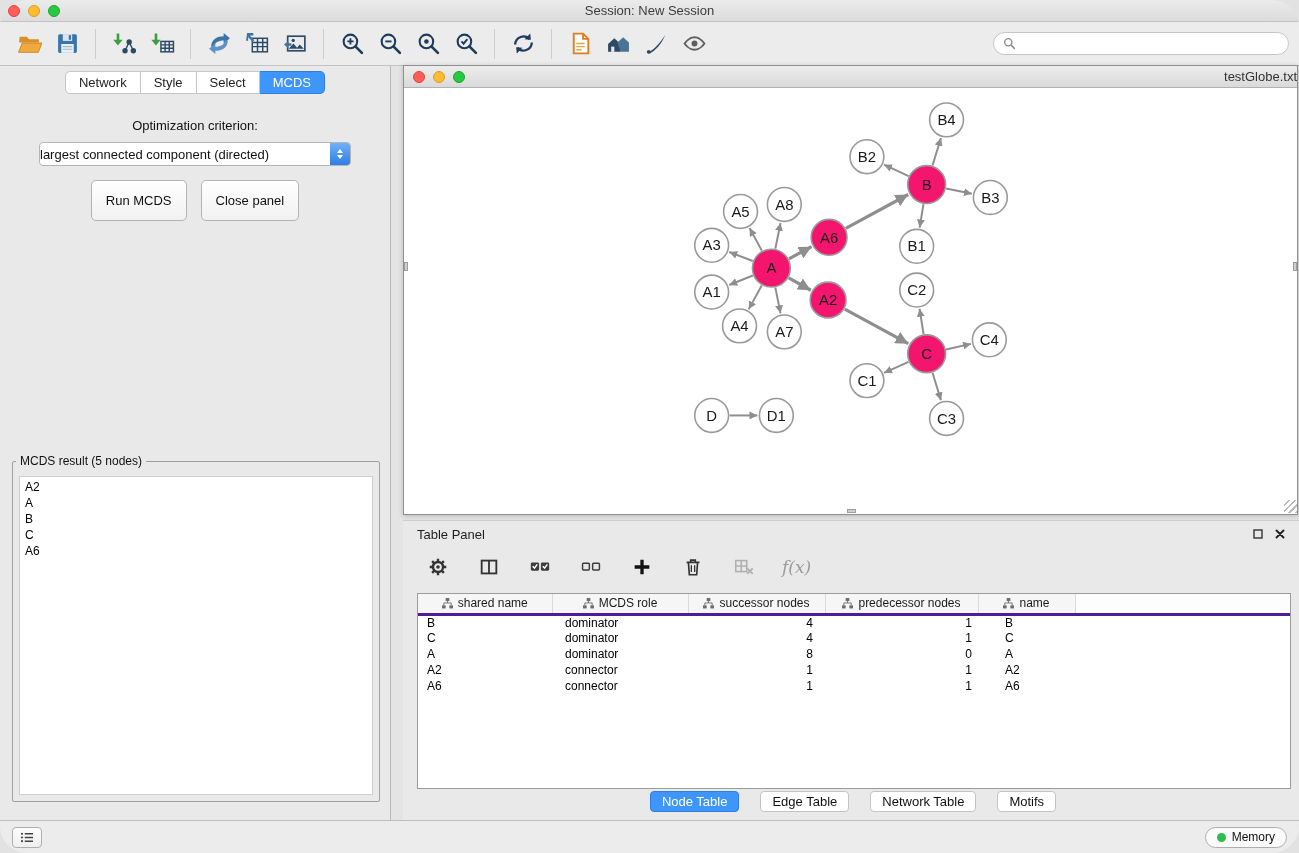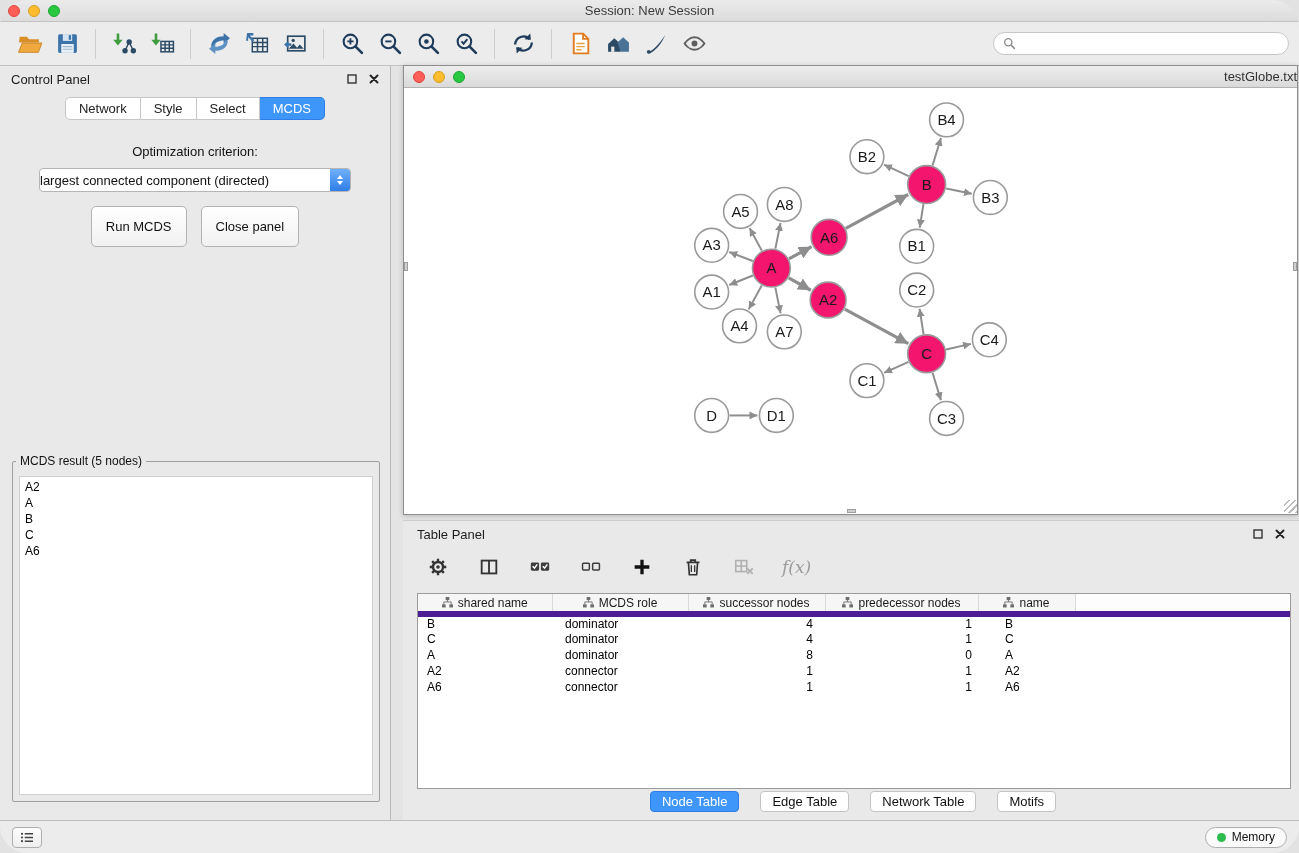--- a/index.html
+++ b/index.html
@@ -59,21 +59,21 @@
 
   
   #table-panel{position:absolute;left:403px;top:520px;width:896px;height:300px;background:#e9e9e9;border-top:1px solid #cdcdcd;}
   .tp-header{height:26px;display:flex;align-items:center;padding:0 14px;font-size:13px;color:#1d1d1d;}
   .tp-toolbar{height:40px;display:flex;align-items:center;gap:25px;padding-left:22px;}
   .tp-toolbar .ticon2{width:26px;height:26px;display:flex;align-items:center;justify-content:center;}
   .tp-toolbar svg{width:22px;height:22px;display:block;}
   .fx{font-family:"DejaVu Serif",serif;font-style:italic;font-size:17px;color:#9a9a9a;}
   .table-wrap{position:absolute;left:14px;right:8px;top:72px;height:196px;background:#fff;border:1px solid #9c9c9c;overflow:hidden;}
   .table-wrap table{border-collapse:collapse;width:100%;table-layout:fixed;}
-  .table-wrap th{height:20px;background:#f6f6f6;border-right:1px solid #dadada;border-bottom:6px solid #4c1d95;font-weight:normal;font-size:12px;color:#1a1a1a;}
+  .table-wrap th{height:20px;background:#f6f6f6;border-right:1px solid #dadada;border-bottom:3px solid #4c1d95;font-weight:normal;font-size:12px;color:#1a1a1a;}
   .table-wrap th.filler{background:#fdfdfd;border-right:none;}
   .hcell{display:flex;align-items:center;justify-content:center;gap:5px;}
   .hicon svg{display:block;}
   .table-wrap td{font-size:12px;height:16px;padding:0 8px;color:#000;white-space:nowrap;overflow:hidden;}
   td.c0{padding-left:9px;}
   td.c1{padding-left:13px;}
   td.c2{text-align:right;padding-right:12px;}
   td.c3{text-align:right;padding-right:6px;}
   td.c4{padding-left:27px;}
   .tp-tabs{position:absolute;left:4px;right:0;top:270px;display:flex;justify-content:center;gap:21px;}
@@ -228,35 +228,20 @@
     <div class="searchbox">
       <svg viewBox="0 0 16 16">
           <circle cx="6.5" cy="6.5" r="4.5" fill="none" stroke="#8a8a8a" stroke-width="1.6"></circle>
           <path d="M10 10l4 4" stroke="#8a8a8a" stroke-width="1.8" stroke-linecap="round"></path>
         </svg>
       <input type="text" value="" style="">
     </div>
   </div>
 
   <div id="control-panel">
-    <div class="panel-header">
-      <span>Control Panel</span>
-      <span class="panel-controls">
-        <span>
-            <svg viewBox="0 0 10 10">
-              <rect x="1" y="1" width="8" height="8" fill="none" stroke="#333" stroke-width="1.4"></rect>
-            </svg>
-          </span>
-        <span>
-            <svg viewBox="0 0 10 10">
-              <path d="M1.5 1.5l7 7M8.5 1.5l-7 7" stroke="#222" stroke-width="1.9" stroke-linecap="round"></path>
-            </svg>
-          </span>
-      </span>
-    </div>
     <div class="seg-tabs">
         <div class="seg">Network</div>
         <div class="seg">Style</div>
         <div class="seg">Select</div>
         <div class="seg active">MCDS</div>
       </div>
     <div class="opt-label">Optimization criterion:</div>
     <div class="dropdown">
       <span class="value">largest connected component (directed)</span>
       <span class="stepper">

